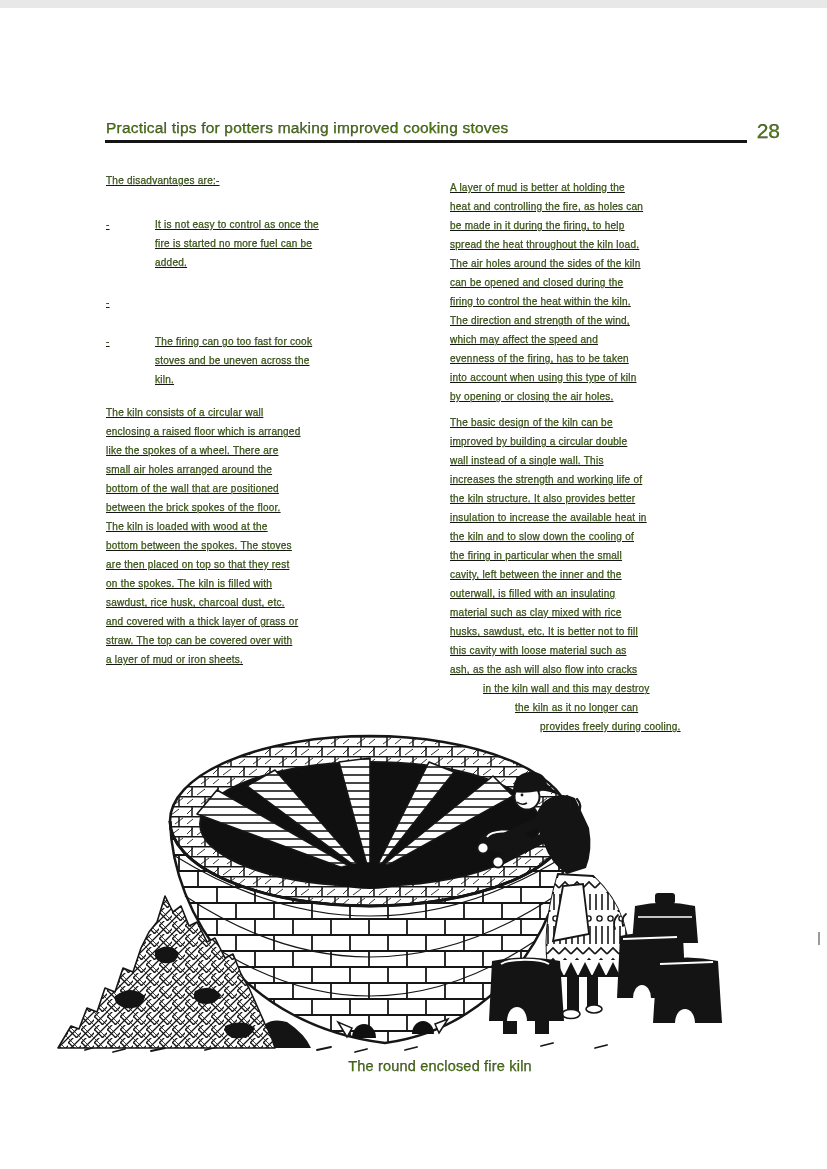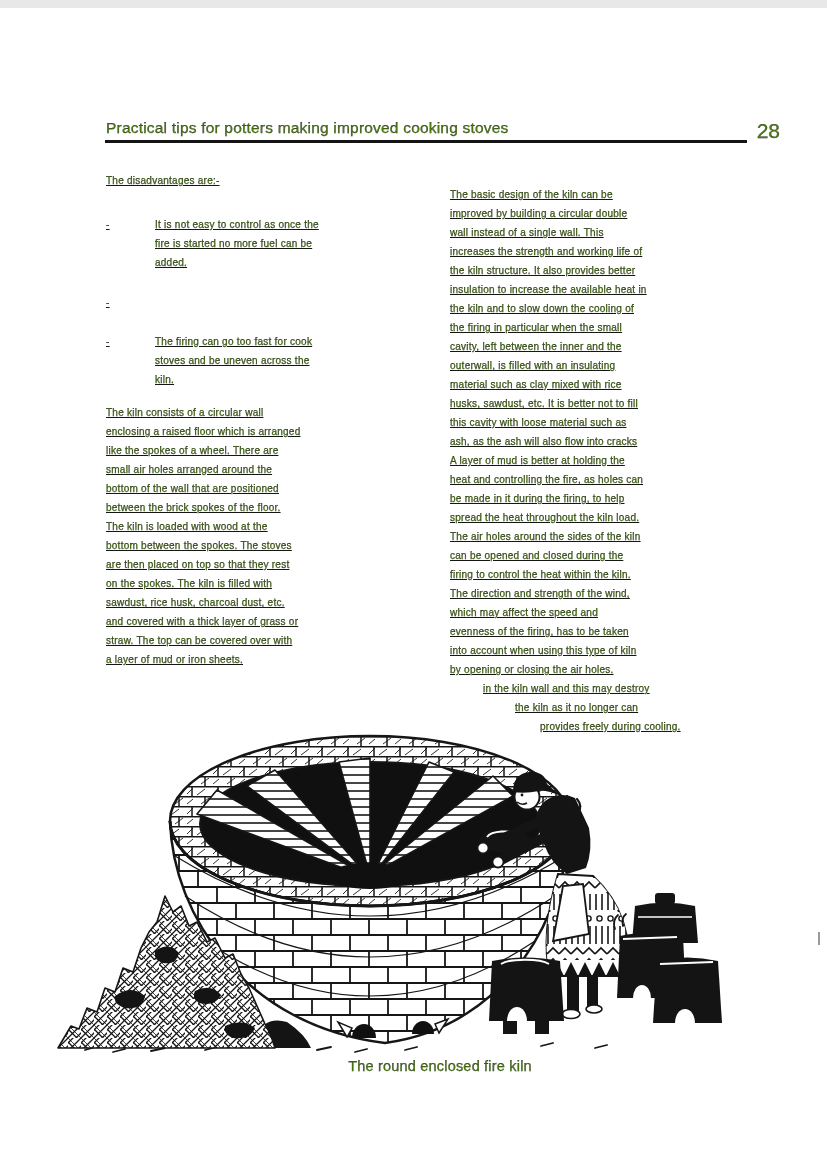--- a/index.html
+++ b/index.html
@@ -67,46 +67,46 @@
 bottom between the spokes. The stoves
 are then placed on top so that they rest
 on the spokes. The kiln is filled with
 sawdust, rice husk, charcoal dust, etc.
 and covered with a thick layer of grass or
 straw. The top can be covered over with
 a layer of mud or iron sheets.</div>
   </div>
 
   <div class="col col-right">
+    <div class="para">A layer of mud is better at holding the
+heat and controlling the fire, as holes can
+be made in it during the firing, to help
+spread the heat throughout the kiln load.
+The air holes around the sides of the kiln
+can be opened and closed during the
+firing to control the heat within the kiln.
+The direction and strength of the wind,
+which may affect the speed and
+evenness of the firing, has to be taken
+into account when using this type of kiln
+by opening or closing the air holes.</div>
     <div class="para rc-para2">The basic design of the kiln can be
 improved by building a circular double
 wall instead of a single wall. This
 increases the strength and working life of
 the kiln structure. It also provides better
 insulation to increase the available heat in
 the kiln and to slow down the cooling of
 the firing in particular when the small
 cavity, left between the inner and the
 outerwall, is filled with an insulating
 material such as clay mixed with rice
 husks, sawdust, etc. It is better not to fill
 this cavity with loose material such as
 ash, as the ash will also flow into cracks</div>
-    <div class="para">A layer of mud is better at holding the
-heat and controlling the fire, as holes can
-be made in it during the firing, to help
-spread the heat throughout the kiln load.
-The air holes around the sides of the kiln
-can be opened and closed during the
-firing to control the heat within the kiln.
-The direction and strength of the wind,
-which may affect the speed and
-evenness of the firing, has to be taken
-into account when using this type of kiln
-by opening or closing the air holes.</div>
     <div class="tail-1">in the kiln wall and this may destroy</div>
     <div class="tail-2">the kiln as it no longer can</div>
     <div class="tail-3">provides freely during cooling.</div>
   </div>
 
   <div class="figure-wrap">
     <svg width="710" height="328" viewBox="0 0 710 328" xmlns="http://www.w3.org/2000/svg">
       <defs>
         <pattern id="brickF" width="38" height="32" patternUnits="userSpaceOnUse">
           <rect width="38" height="32" fill="#ffffff"></rect>

